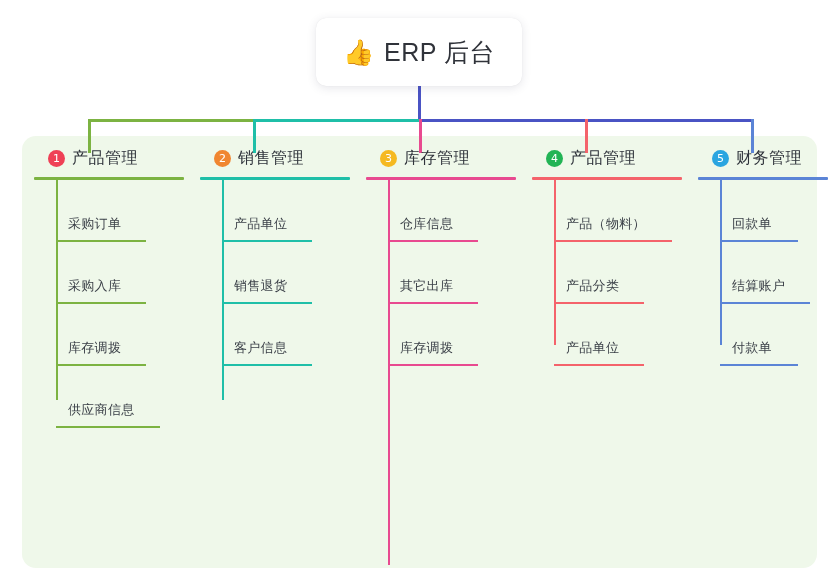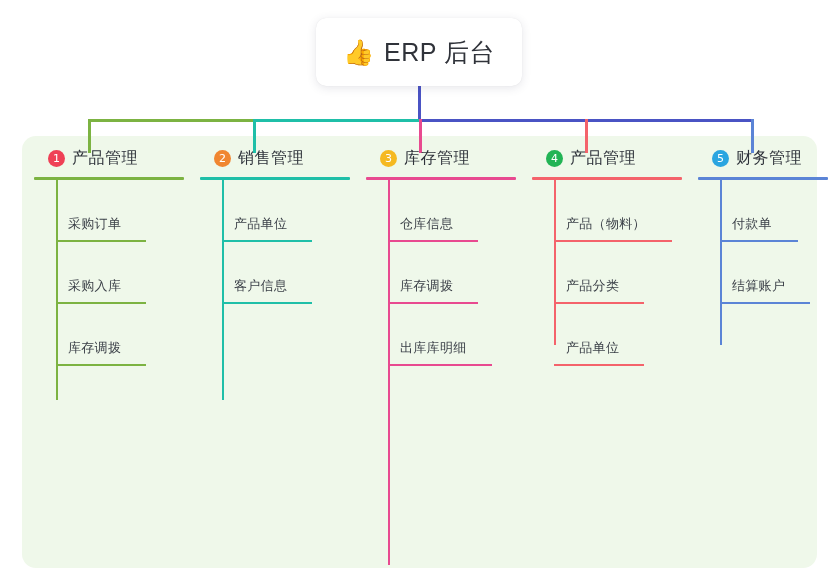--- a/index.html
+++ b/index.html
@@ -174,60 +174,68 @@
             <div class="leaf-rule" style="background: rgb(124, 179, 66); width: 90px;"></div>
           </div>
           <div class="leaf">
             <div class="leaf-label">采购入库</div>
             <div class="leaf-rule" style="background: rgb(124, 179, 66); width: 90px;"></div>
           </div>
           <div class="leaf">
             <div class="leaf-label">库存调拨</div>
             <div class="leaf-rule" style="background: rgb(124, 179, 66); width: 90px;"></div>
           </div>
+          <div class="leaf">
+            <div class="leaf-label">供应商信息</div>
+            <div class="leaf-rule" style="background: rgb(124, 179, 66); width: 104px;"></div>
+          </div>
         </div>
       </div>
       <div class="column" style="left: 200px; width: 150px;">
         <div class="col-head">
           <span class="badge" style="background: rgb(240, 134, 48);">2</span>
           <span class="col-title">销售管理</span>
         </div>
         <div class="head-rule" style="background: rgb(31, 191, 168); width: 150px;"></div>
         <div class="children">
           <div class="spine" style="background: rgb(31, 191, 168); height: 220px;"></div>
           <div class="leaf">
             <div class="leaf-label">产品单位</div>
             <div class="leaf-rule" style="background: rgb(31, 191, 168); width: 90px;"></div>
           </div>
           <div class="leaf">
+            <div class="leaf-label">销售退货</div>
+            <div class="leaf-rule" style="background: rgb(31, 191, 168); width: 90px;"></div>
+          </div>
+          <div class="leaf">
             <div class="leaf-label">客户信息</div>
             <div class="leaf-rule" style="background: rgb(31, 191, 168); width: 90px;"></div>
           </div>
         </div>
       </div>
       <div class="column" style="left: 366px; width: 150px;">
         <div class="col-head">
           <span class="badge" style="background: rgb(245, 185, 33);">3</span>
           <span class="col-title">库存管理</span>
         </div>
         <div class="head-rule" style="background: rgb(232, 74, 144); width: 150px;"></div>
         <div class="children">
           <div class="spine" style="background: rgb(232, 74, 144); height: 385px;"></div>
           <div class="leaf">
             <div class="leaf-label">仓库信息</div>
             <div class="leaf-rule" style="background: rgb(232, 74, 144); width: 90px;"></div>
           </div>
           <div class="leaf">
+            <div class="leaf-label">其它出库</div>
+            <div class="leaf-rule" style="background: rgb(232, 74, 144); width: 90px;"></div>
+          </div>
+          <div class="leaf">
             <div class="leaf-label">库存调拨</div>
             <div class="leaf-rule" style="background: rgb(232, 74, 144); width: 90px;"></div>
           </div>
-          <div class="leaf">
-            <div class="leaf-label">出库库明细</div>
-            <div class="leaf-rule" style="background: rgb(232, 74, 144); width: 104px;"></div>
-          </div>
         </div>
       </div>
       <div class="column" style="left: 532px; width: 150px;">
         <div class="col-head">
           <span class="badge" style="background: rgb(34, 180, 85);">4</span>
           <span class="col-title">产品管理</span>
         </div>
         <div class="head-rule" style="background: rgb(244, 99, 107); width: 150px;"></div>
         <div class="children">
           <div class="spine" style="background: rgb(244, 99, 107); height: 165px;"></div>
@@ -247,24 +255,28 @@
       </div>
       <div class="column" style="left: 698px; width: 130px;">
         <div class="col-head">
           <span class="badge" style="background: rgb(42, 165, 224);">5</span>
           <span class="col-title">财务管理</span>
         </div>
         <div class="head-rule" style="background: rgb(91, 132, 214); width: 130px;"></div>
         <div class="children">
           <div class="spine" style="background: rgb(91, 132, 214); height: 165px;"></div>
           <div class="leaf">
+            <div class="leaf-label">回款单</div>
+            <div class="leaf-rule" style="background: rgb(91, 132, 214); width: 78px;"></div>
+          </div>
+          <div class="leaf">
+            <div class="leaf-label">结算账户</div>
+            <div class="leaf-rule" style="background: rgb(91, 132, 214); width: 90px;"></div>
+          </div>
+          <div class="leaf">
             <div class="leaf-label">付款单</div>
             <div class="leaf-rule" style="background: rgb(91, 132, 214); width: 78px;"></div>
           </div>
-          <div class="leaf">
-            <div class="leaf-label">结算账户</div>
-            <div class="leaf-rule" style="background: rgb(91, 132, 214); width: 90px;"></div>
-          </div>
         </div>
       </div>
     </div>
 
 </div>
 
 </body></html>

